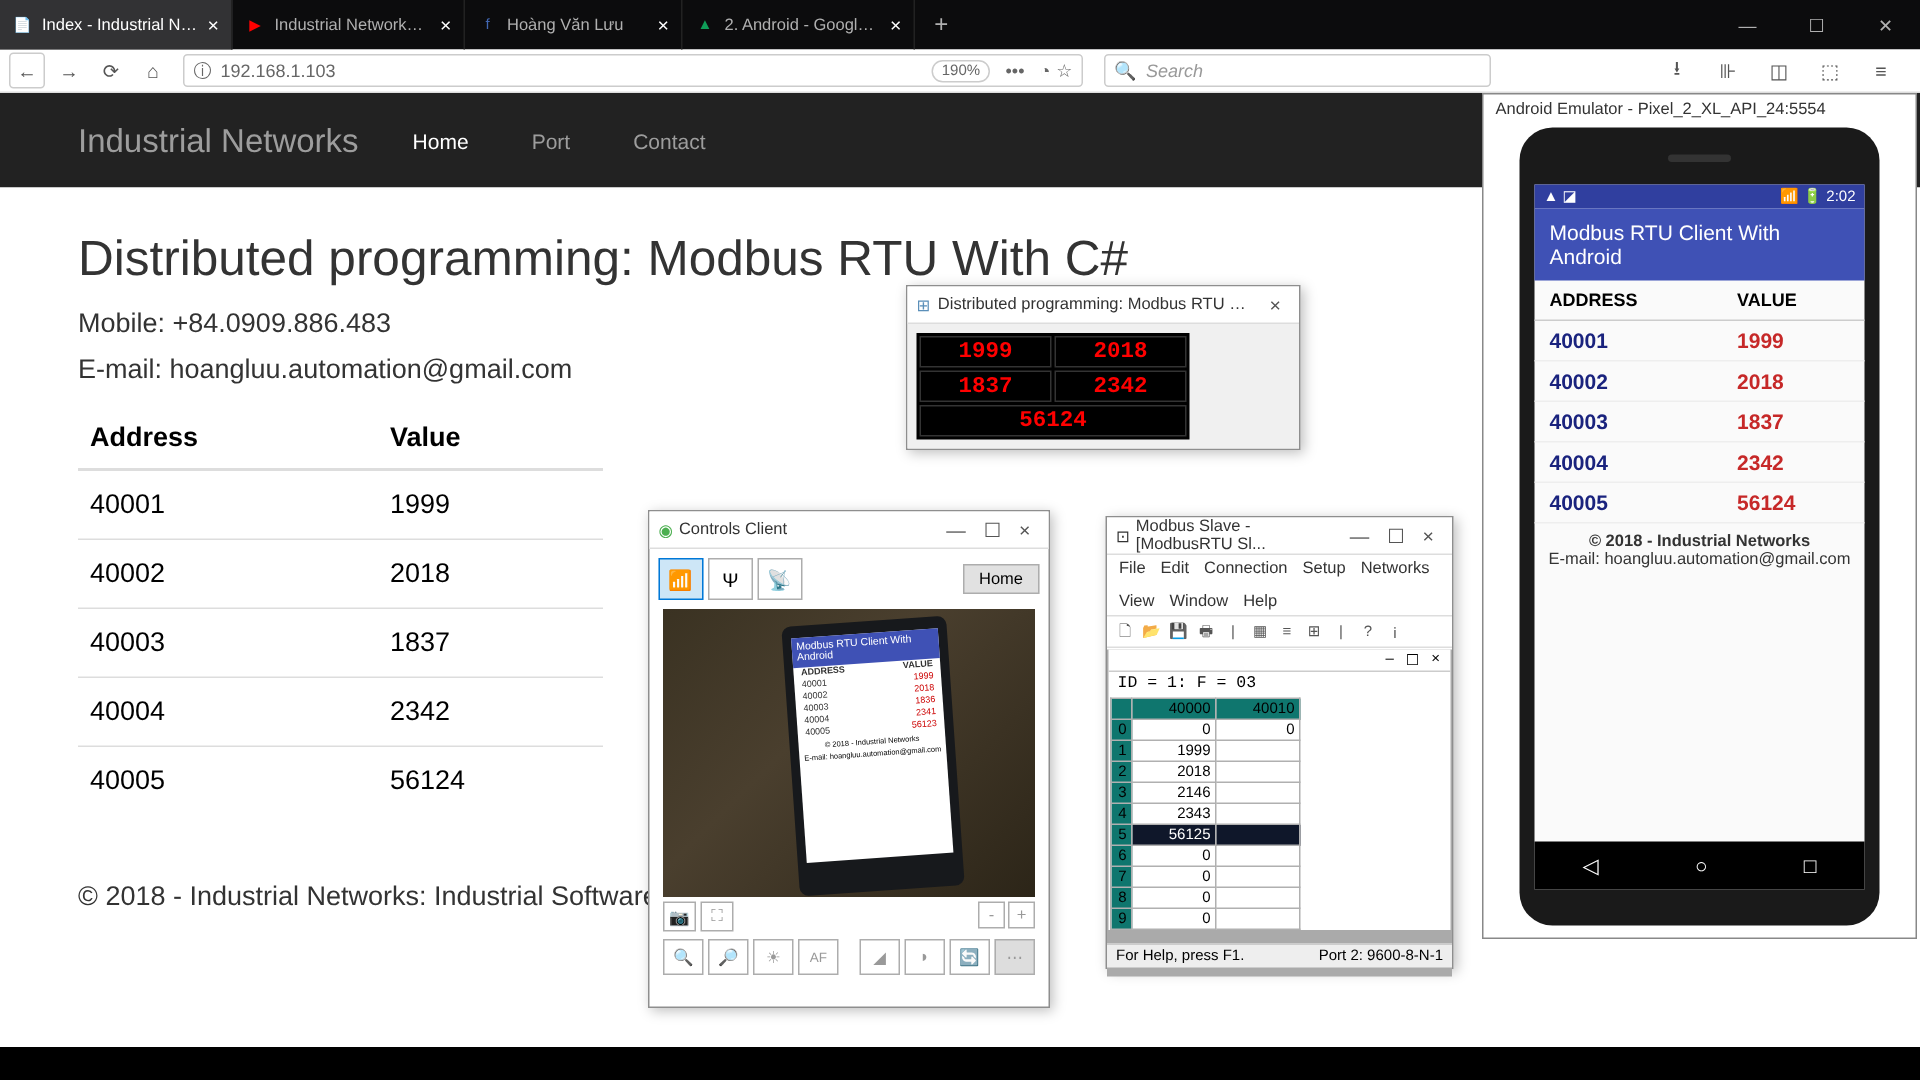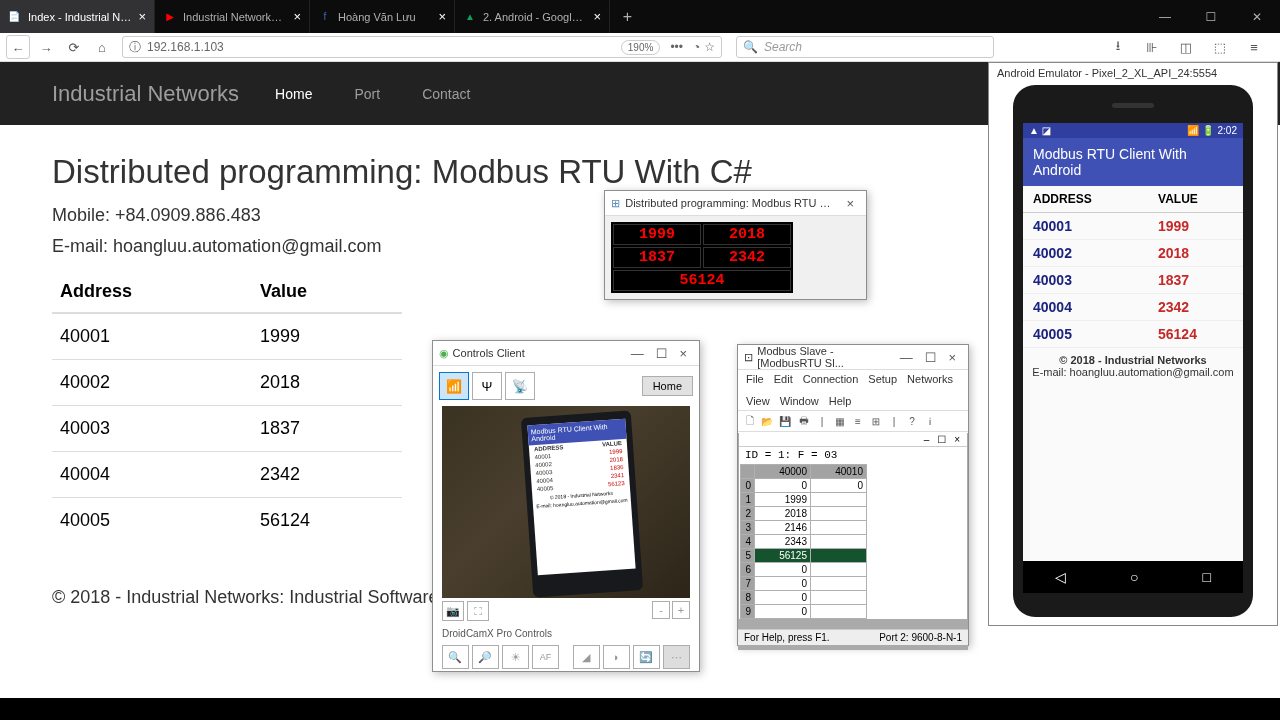--- a/index.html
+++ b/index.html
@@ -56,23 +56,23 @@
 .dc-controls{display:flex;gap:3px;padding:2px 9px;align-items:center}
 .dc-cbtn{width:28px;height:24px;border:1px solid #adadad;background:#fff;display:flex;align-items:center;justify-content:center;font-size:11px;color:#999}
 .dc-footer{text-align:center;font-size:9px;color:#666;padding:5px}
 .modslave{left:737px;top:344px;width:232px;height:302px}
 .ms-menu{display:flex;gap:10px;padding:3px 8px;font-size:11px;color:#333;flex-wrap:wrap}
 .ms-tb{display:flex;gap:2px;padding:2px 4px;border-top:1px solid #ddd;border-bottom:1px solid #ddd}
 .ms-tbi{width:16px;height:16px;font-size:10px;display:flex;align-items:center;justify-content:center;color:#555}
 .ms-id{padding:2px 6px;font-size:11px;font-family:"Courier New"}
 .ms-tbl{font-size:10px;border-collapse:collapse;margin:1px}
 .ms-tbl td,.ms-tbl th{border:1px solid #b0b0b0;padding:1px 3px;text-align:right;background:#fff;min-width:14px}
-.ms-tbl th{background:#a3a3a3;font-weight:400}
+.ms-tbl th{background:#0f766e;font-weight:400}
 .ms-tbl td.v{width:56px}
-.ms-tbl tr.sel td.v{background:#14532d;color:#fff}
+.ms-tbl tr.sel td.v{background:#0f172a;color:#fff}
 .ms-status{position:absolute;bottom:0;left:0;right:0;display:flex;font-size:10px;background:#eee;border-top:1px solid #ccc;padding:2px 6px}
 .ms-status .r{margin-left:auto}
 .emulator{position:absolute;right:2px;top:62px;width:290px;background:#fff;border:1px solid #888}
 .em-title{font-size:11px;padding:4px 8px;color:#333}
 .em-phone{margin:2px auto 8px;width:240px;background:#1a1a1a;border-radius:22px;padding:38px 10px 24px;position:relative}
 .em-speaker{position:absolute;top:18px;left:50%;transform:translateX(-50%);width:42px;height:5px;background:#333;border-radius:3px}
 .em-screen{background:#fafafa;height:470px;display:flex;flex-direction:column}
 .em-status{background:#303f9f;color:#fff;font-size:10px;display:flex;padding:2px 6px}
 .em-status .r{margin-left:auto}
 .em-appbar{background:#3f51b5;color:#fff;padding:8px 10px;font-size:14px;font-weight:500}
@@ -256,21 +256,20 @@
       </div>
     </div>
   </div>
   <div style="display:flex;padding:3px 9px">
     <div class="dc-cbtn" style="width:22px;height:20px">📷</div>
     <div class="dc-cbtn" style="width:22px;height:20px;margin-left:3px">⛶</div>
     <span style="margin-left:auto"></span>
     <div class="dc-cbtn" style="width:18px;height:18px">-</div>
     <div class="dc-cbtn" style="width:18px;height:18px;margin-left:2px">+</div>
   </div>
-  <div class="dc-bottom">DroidCamX Pro Controls</div>
   <div class="dc-controls">
     <div class="dc-cbtn">🔍</div>
     <div class="dc-cbtn">🔎</div>
     <div class="dc-cbtn">☀</div>
     <div class="dc-cbtn" style="font-size:9px">AF</div>
     <span style="width:8px"></span>
     <div class="dc-cbtn">◢</div>
     <div class="dc-cbtn">◗</div>
     <div class="dc-cbtn">🔄</div>
     <div class="dc-cbtn" style="margin-left:auto;background:#ddd">⋯</div>

